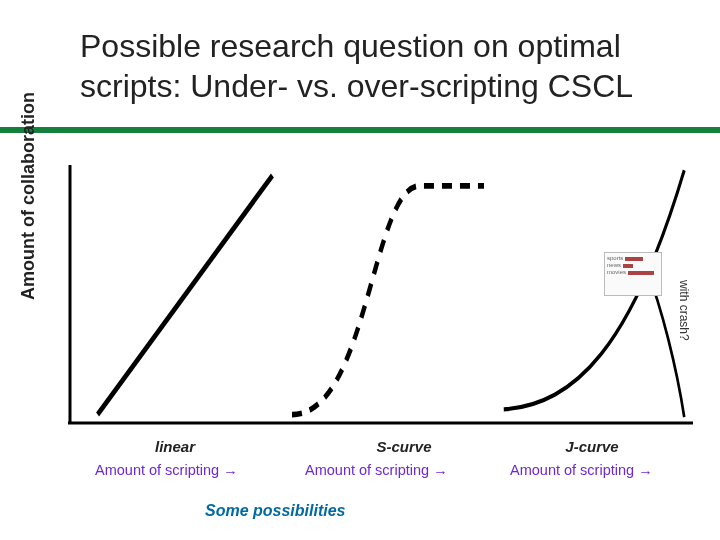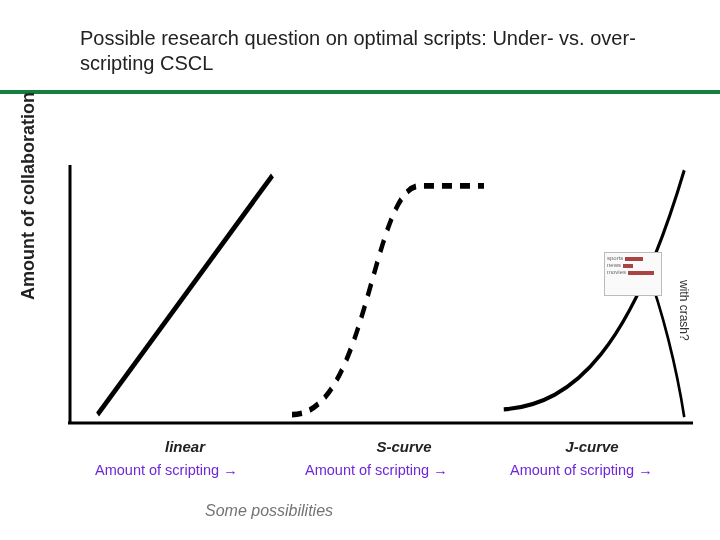--- a/index.html
+++ b/index.html
@@ -9,25 +9,25 @@
     background: #fff;
     font-family: Arial, Helvetica, sans-serif;
     position: relative;
     overflow: hidden;
   }
   .title-bar {
     position: absolute;
     top: 18px;
     left: 0;
     right: 0;
-    padding: 8px 60px 14px 80px;
-    font-size: 20px;
+    padding: 8px 60px 21px 80px;
+    font-size: 32px;
     line-height: 1.25;
     color: #222;
-    border-bottom: 4px solid #15803d;
+    border-bottom: 6px solid #15803d;
   }
   .ylabel {
     position: absolute;
     left: 18px;
     top: 300px;
     transform: rotate(-90deg);
     transform-origin: left top;
     font-size: 18px;
     font-weight: bold;
     color: #222;
@@ -58,41 +58,41 @@
   .panel-3 { left: 432px; width: 188px; }
   .curve-label {
     position: absolute;
     top: 438px;
     font-style: italic;
     font-weight: bold;
     font-size: 15px;
     color: #222;
     text-align: center;
   }
-  .cl-1 { left: 135px; width: 100px; }
+  .cl-1 { left: 125px; width: 100px; }
   .cl-2 { left: 344px; width: 120px; }
   .cl-3 { left: 532px; width: 120px; }
   .xlabel {
     position: absolute;
     top: 462px;
     font-size: 14.5px;
     color: #6d28d9;
     white-space: nowrap;
   }
   .xl-1 { left: 95px; }
   .xl-2 { left: 305px; }
   .xl-3 { left: 510px; }
   .footer {
     position: absolute;
     top: 502px;
     left: 205px;
     font-style: italic;
-    font-weight: normal;
+    font-weight: bold;
     font-size: 16px;
-    color: #737373;
+    color: #0369a1;
   }
   .crash-label {
     position: absolute;
     left: 677px;
     top: 280px;
     font-size: 12px;
     color: #333;
     writing-mode: vertical-rl;
     text-orientation: mixed;
     white-space: nowrap;

